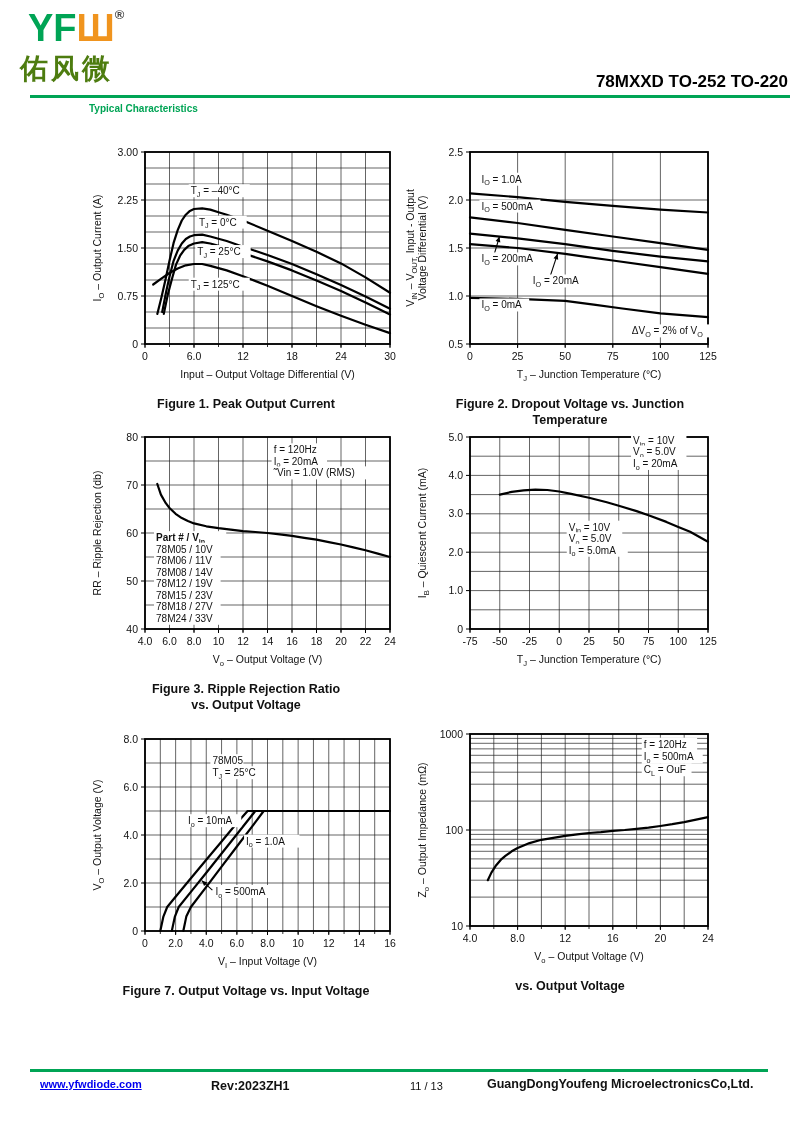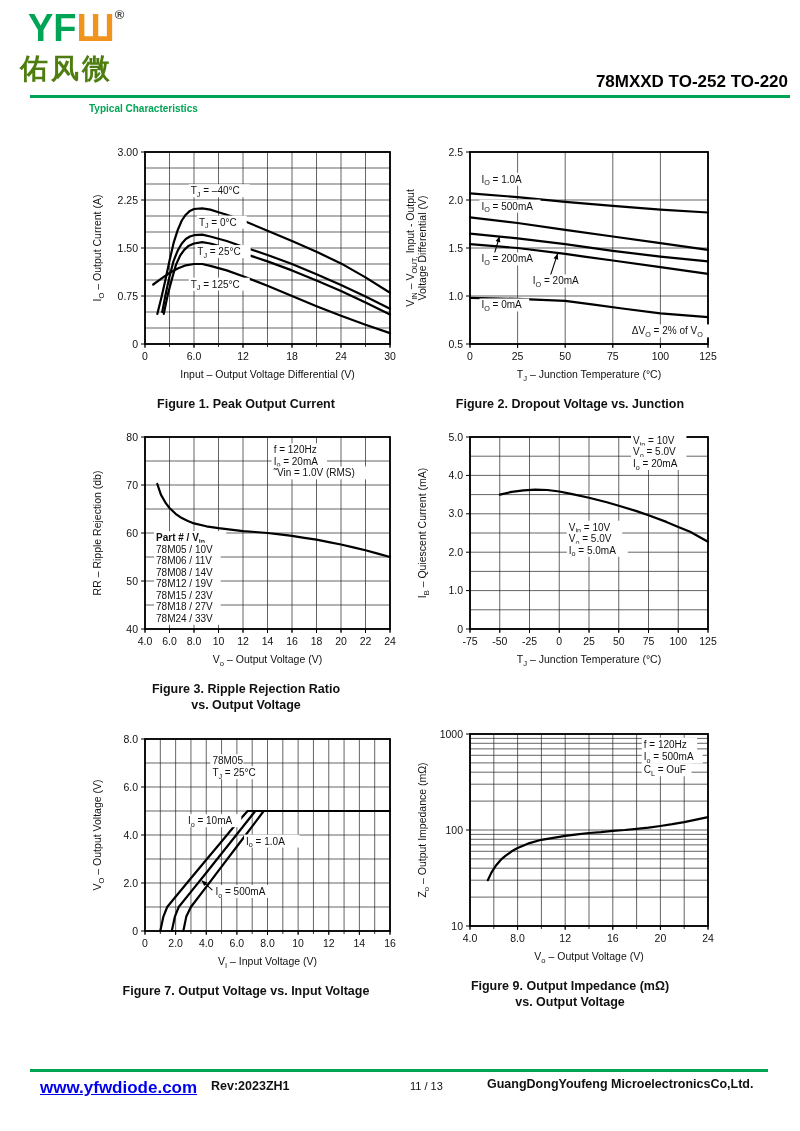--- a/index.html
+++ b/index.html
@@ -24,21 +24,21 @@
   .figure.leftcol .cap{padding-left:22px;}
   .f1{left:60px;top:140px;}
   .f2{left:395px;top:140px;}
   .f3{left:60px;top:425px;}
   .f4{left:395px;top:425px;}
   .f8{left:60px;top:727px;}
   .f9{left:395px;top:722px;}
 
   
   .rule-footer{left:30px;right:32px;top:1069px;}
-  .footer-link{position:absolute;left:40px;top:1078px;font-size:17px;font-weight:bold;color:var(--link,#0000EE);text-decoration:underline;text-align:center;}
+  .footer-link{position:absolute;left:40px;top:1078px;font-size:11px;font-weight:bold;color:var(--link,#0000EE);text-decoration:underline;text-align:center;}
   .footer-rev{position:absolute;left:203px;top:1079px;font-size:12.5px;font-weight:bold;color:#111;padding-left:8px;}
   .footer-page{position:absolute;left:410px;top:1080px;font-size:11px;color:#111;}
   .footer-company{position:absolute;left:487px;top:1077px;font-size:12.5px;font-weight:bold;color:#111;}
 </style>
 </head>
 <body>
 
 <div class="page">
 
   <div class="logo-mark"><span class="logo-yf">YF</span><span class="logo-w">Ш</span><span class="logo-reg">®</span></div>
@@ -190,20 +190,21 @@
         <line x1="71" y1="60" x2="75" y2="60" stroke="#000" stroke-width="1"></line>
         <text x="68" y="63.5" font-size="10.5" text-anchor="end" fill="#111">2.0</text>
         <line x1="71" y1="12" x2="75" y2="12" stroke="#000" stroke-width="1"></line>
         <text x="68" y="15.5" font-size="10.5" text-anchor="end" fill="#111">2.5</text>
         <text x="194" y="238" font-size="10.5" text-anchor="middle" fill="#111"><tspan>T</tspan><tspan font-size="7.6" dy="2.6">J</tspan><tspan dy="-2.6"> – Junction Temperature (°C)</tspan></text>
         <text x="19" y="108" font-size="10.5" text-anchor="middle" fill="#111" transform="rotate(-90 19 108)"><tspan>V</tspan><tspan font-size="7.6" dy="2.6">IN</tspan><tspan dy="-2.6"> – V</tspan><tspan font-size="7.6" dy="2.6">OUT,</tspan><tspan dy="-2.6"> Input - Output</tspan></text>
         <text x="31" y="108" font-size="10.5" text-anchor="middle" fill="#111" transform="rotate(-90 31 108)"><tspan>Voltage Differential (V)</tspan></text>
       </svg>
     <div class="cap">
       <div>Figure 2. Dropout Voltage vs. Junction</div>
+      <div>Temperature</div>
     </div>
   </div>
 
   <div class="figure leftcol f3">
     <svg width="350" height="250">
         <line x1="85" y1="12" x2="85" y2="204" stroke="#222" stroke-width="0.7"></line>
         <line x1="109.5" y1="12" x2="109.5" y2="204" stroke="#222" stroke-width="0.7"></line>
         <line x1="134" y1="12" x2="134" y2="204" stroke="#222" stroke-width="0.7"></line>
         <line x1="158.5" y1="12" x2="158.5" y2="204" stroke="#222" stroke-width="0.7"></line>
         <line x1="183" y1="12" x2="183" y2="204" stroke="#222" stroke-width="0.7"></line>
@@ -542,21 +543,20 @@
         <line x1="71" y1="204" x2="75" y2="204" stroke="#000" stroke-width="1"></line>
         <text x="68" y="207.5" font-size="10.5" text-anchor="end" fill="#111">10</text>
         <line x1="71" y1="108" x2="75" y2="108" stroke="#000" stroke-width="1"></line>
         <text x="68" y="111.5" font-size="10.5" text-anchor="end" fill="#111">100</text>
         <line x1="71" y1="12" x2="75" y2="12" stroke="#000" stroke-width="1"></line>
         <text x="68" y="15.5" font-size="10.5" text-anchor="end" fill="#111">1000</text>
         <text x="194" y="238" font-size="10.5" text-anchor="middle" fill="#111"><tspan>V</tspan><tspan font-size="7.6" dy="2.6">o</tspan><tspan dy="-2.6"> – Output Voltage (V)</tspan></text>
         <text x="31" y="108" font-size="10.5" text-anchor="middle" fill="#111" transform="rotate(-90 31 108)"><tspan>Z</tspan><tspan font-size="7.6" dy="2.6">o</tspan><tspan dy="-2.6"> – Output Impedance (mΩ)</tspan></text>
       </svg>
     <div class="cap">
-      <div>Figure 9. Output Impedance (mΩ)</div>
       <div>vs. Output Voltage</div>
     </div>
   </div>
 
   <div class="rule rule-footer"></div>
   <a class="footer-link" href="#">www.yfwdiode.com</a>
   <span class="footer-rev">Rev:2023ZH1</span>
   <span class="footer-page">11 / 13</span>
   <span class="footer-company">GuangDongYoufeng MicroelectronicsCo,Ltd.</span>
 

